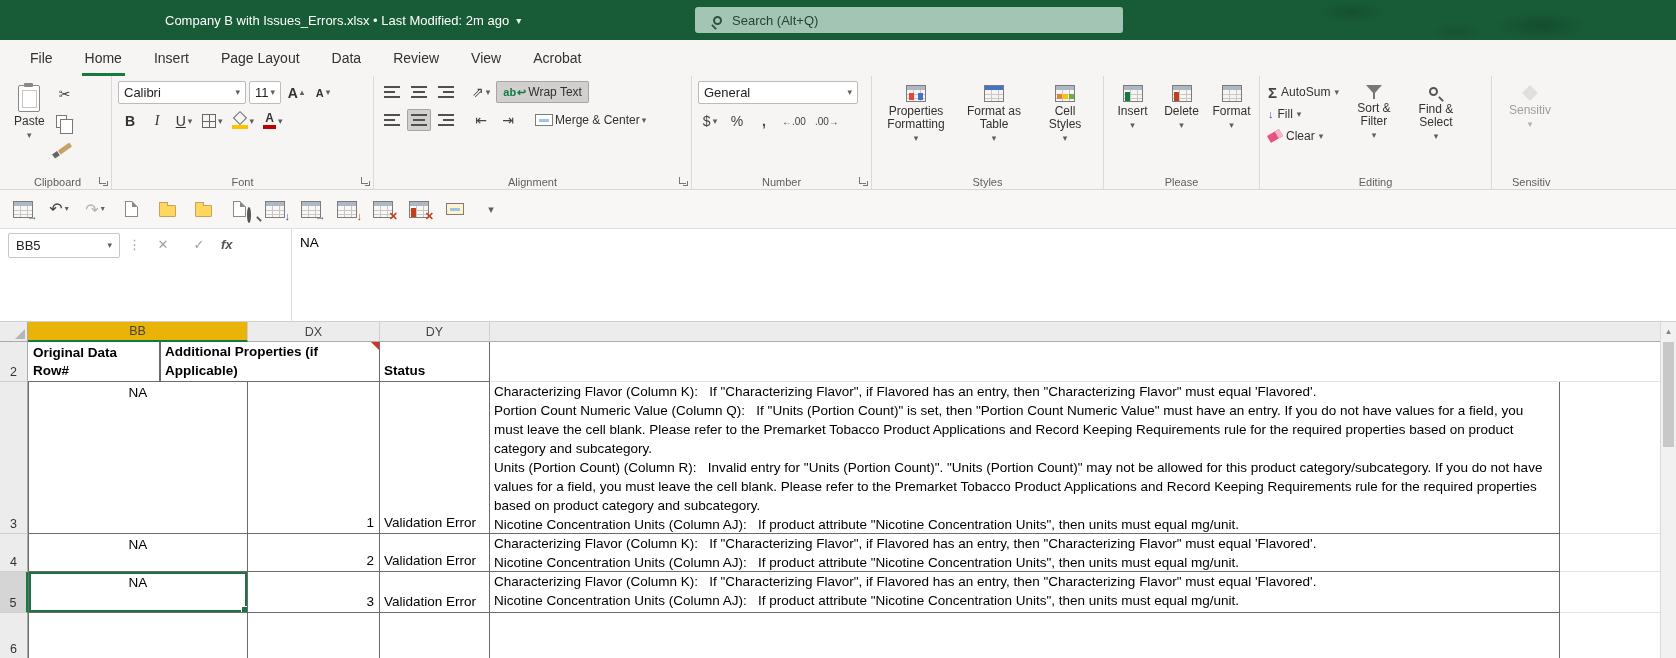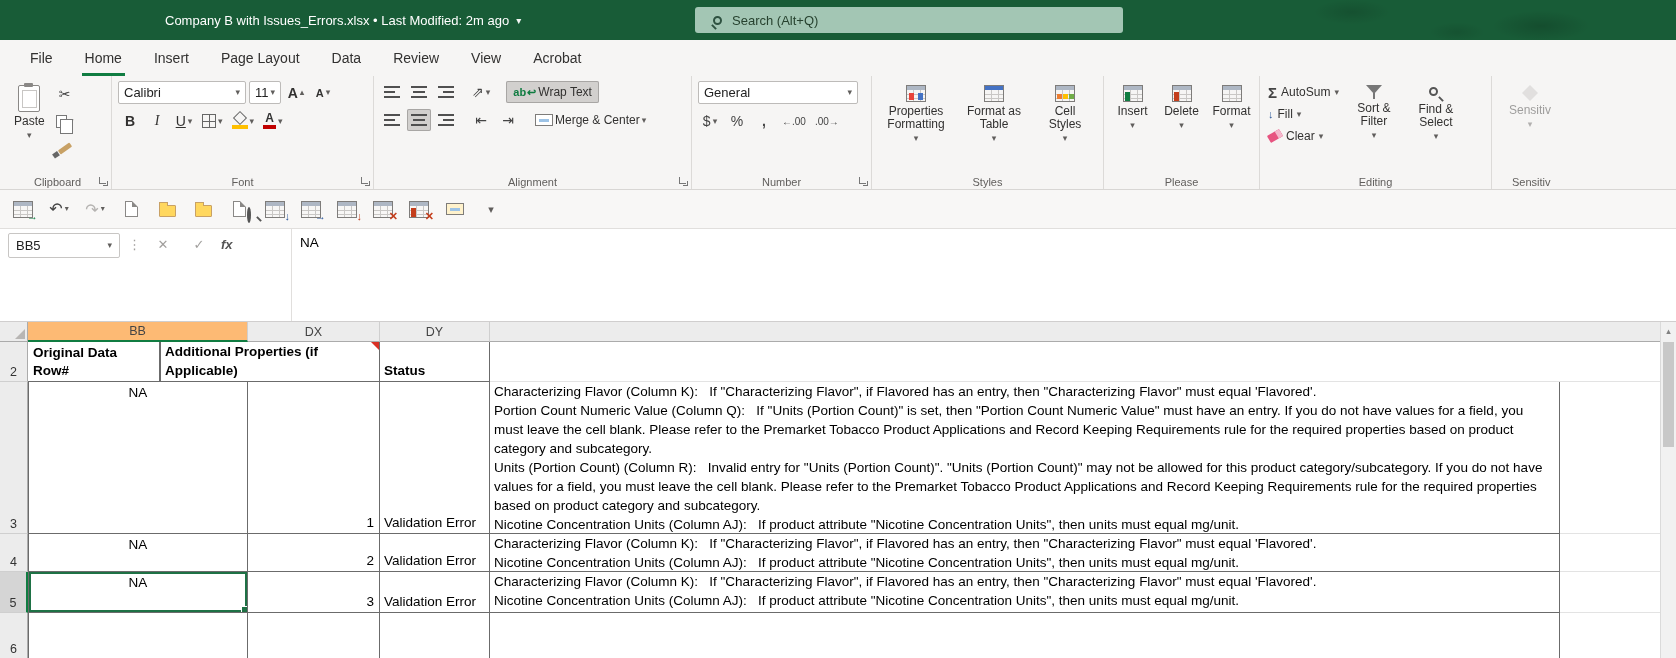--- a/index.html
+++ b/index.html
@@ -114,21 +114,21 @@
   .fb-btn{width:28px;text-align:center;font-size:13px;color:#A19F9D;padding-top:4px}
   .fb-fx{color:#555;font-style:italic;font-weight:bold;font-size:13px;padding-top:4px}
   .fb-content{flex:1;padding:6px 8px;font-size:13.5px;color:#000;white-space:pre-wrap}
 
   
   .grid{position:relative;height:336px;background:#fff;overflow:hidden}
   .gr{display:flex}
   .corner{width:28px;flex:0 0 auto;background:#ECECEC;border-right:1px solid #ABABAB;border-bottom:1px solid #ABABAB;position:relative}
   .corner::after{content:"";position:absolute;right:2px;bottom:2px;width:0;height:0;border-left:10px solid transparent;border-bottom:10px solid #B8B6B4}
   .ch{background:#ECECEC;border-right:1px solid #CFCFCF;border-bottom:1px solid #ABABAB;display:flex;align-items:center;justify-content:center;font-size:12.5px;color:#444;flex:0 0 auto}
-  .ch.selh{background:#fdba74;border-bottom:2px solid #107C41}
+  .ch.selh{background:#eab308;border-bottom:2px solid #107C41}
   .ch.fillh{flex:1 1 auto;border-right:none}
   .rh{width:28px;flex:0 0 auto;background:#ECECEC;border-right:1px solid #ABABAB;border-bottom:1px solid #CFCFCF;display:flex;align-items:flex-end;justify-content:center;font-size:12.5px;color:#333;padding-bottom:2px}
   .rh.selh{background:#D5D5D5;border-right:2px solid #107C41}
   .cell{border-right:1px solid #6B6B6B;border-bottom:1px solid #6B6B6B;color:#000;overflow:hidden;font-size:13.5px;flex:0 0 auto}
   .bbc{width:220px;border-left:1px solid #6B6B6B;display:flex;justify-content:center;align-items:flex-start;padding:1px 4px 0;line-height:19px}
   .dxc{width:132px;display:flex;justify-content:flex-end;align-items:flex-end;padding:0 5px 1px;line-height:18px}
   .dyc{width:110px;display:flex;justify-content:flex-start;align-items:flex-end;padding:0 4px 1px;line-height:18px}
   .dzc{width:1070px;padding:0 4px;line-height:19px}
   .dz-flex{display:flex;align-items:flex-end;padding-bottom:1px}
   .pre{white-space:pre-wrap}
@@ -260,21 +260,21 @@
         <div class="sbtn">
             <span class="bars b-center"></span>
           </div>
         <div class="sbtn">
             <span class="bars b-right"></span>
           </div>
         <div class="sbtn" style="margin-left:8px">
             <span class="glyph">⇗</span>
             <span class="chev">▾</span>
           </div>
-        <div class="sbtn active-btn" style="margin-left:10px;padding:9px 7px">
+        <div class="sbtn active-btn" style="padding:9px 7px">
           <span class="wrapic">
               <i>ab</i>
               <i>↩</i>
             </span>
           <span style="font-size:12px">Wrap Text</span>
         </div>
       </div>
       <div class="rrow">
         <div class="sbtn">
             <span class="bars b-left"></span>

